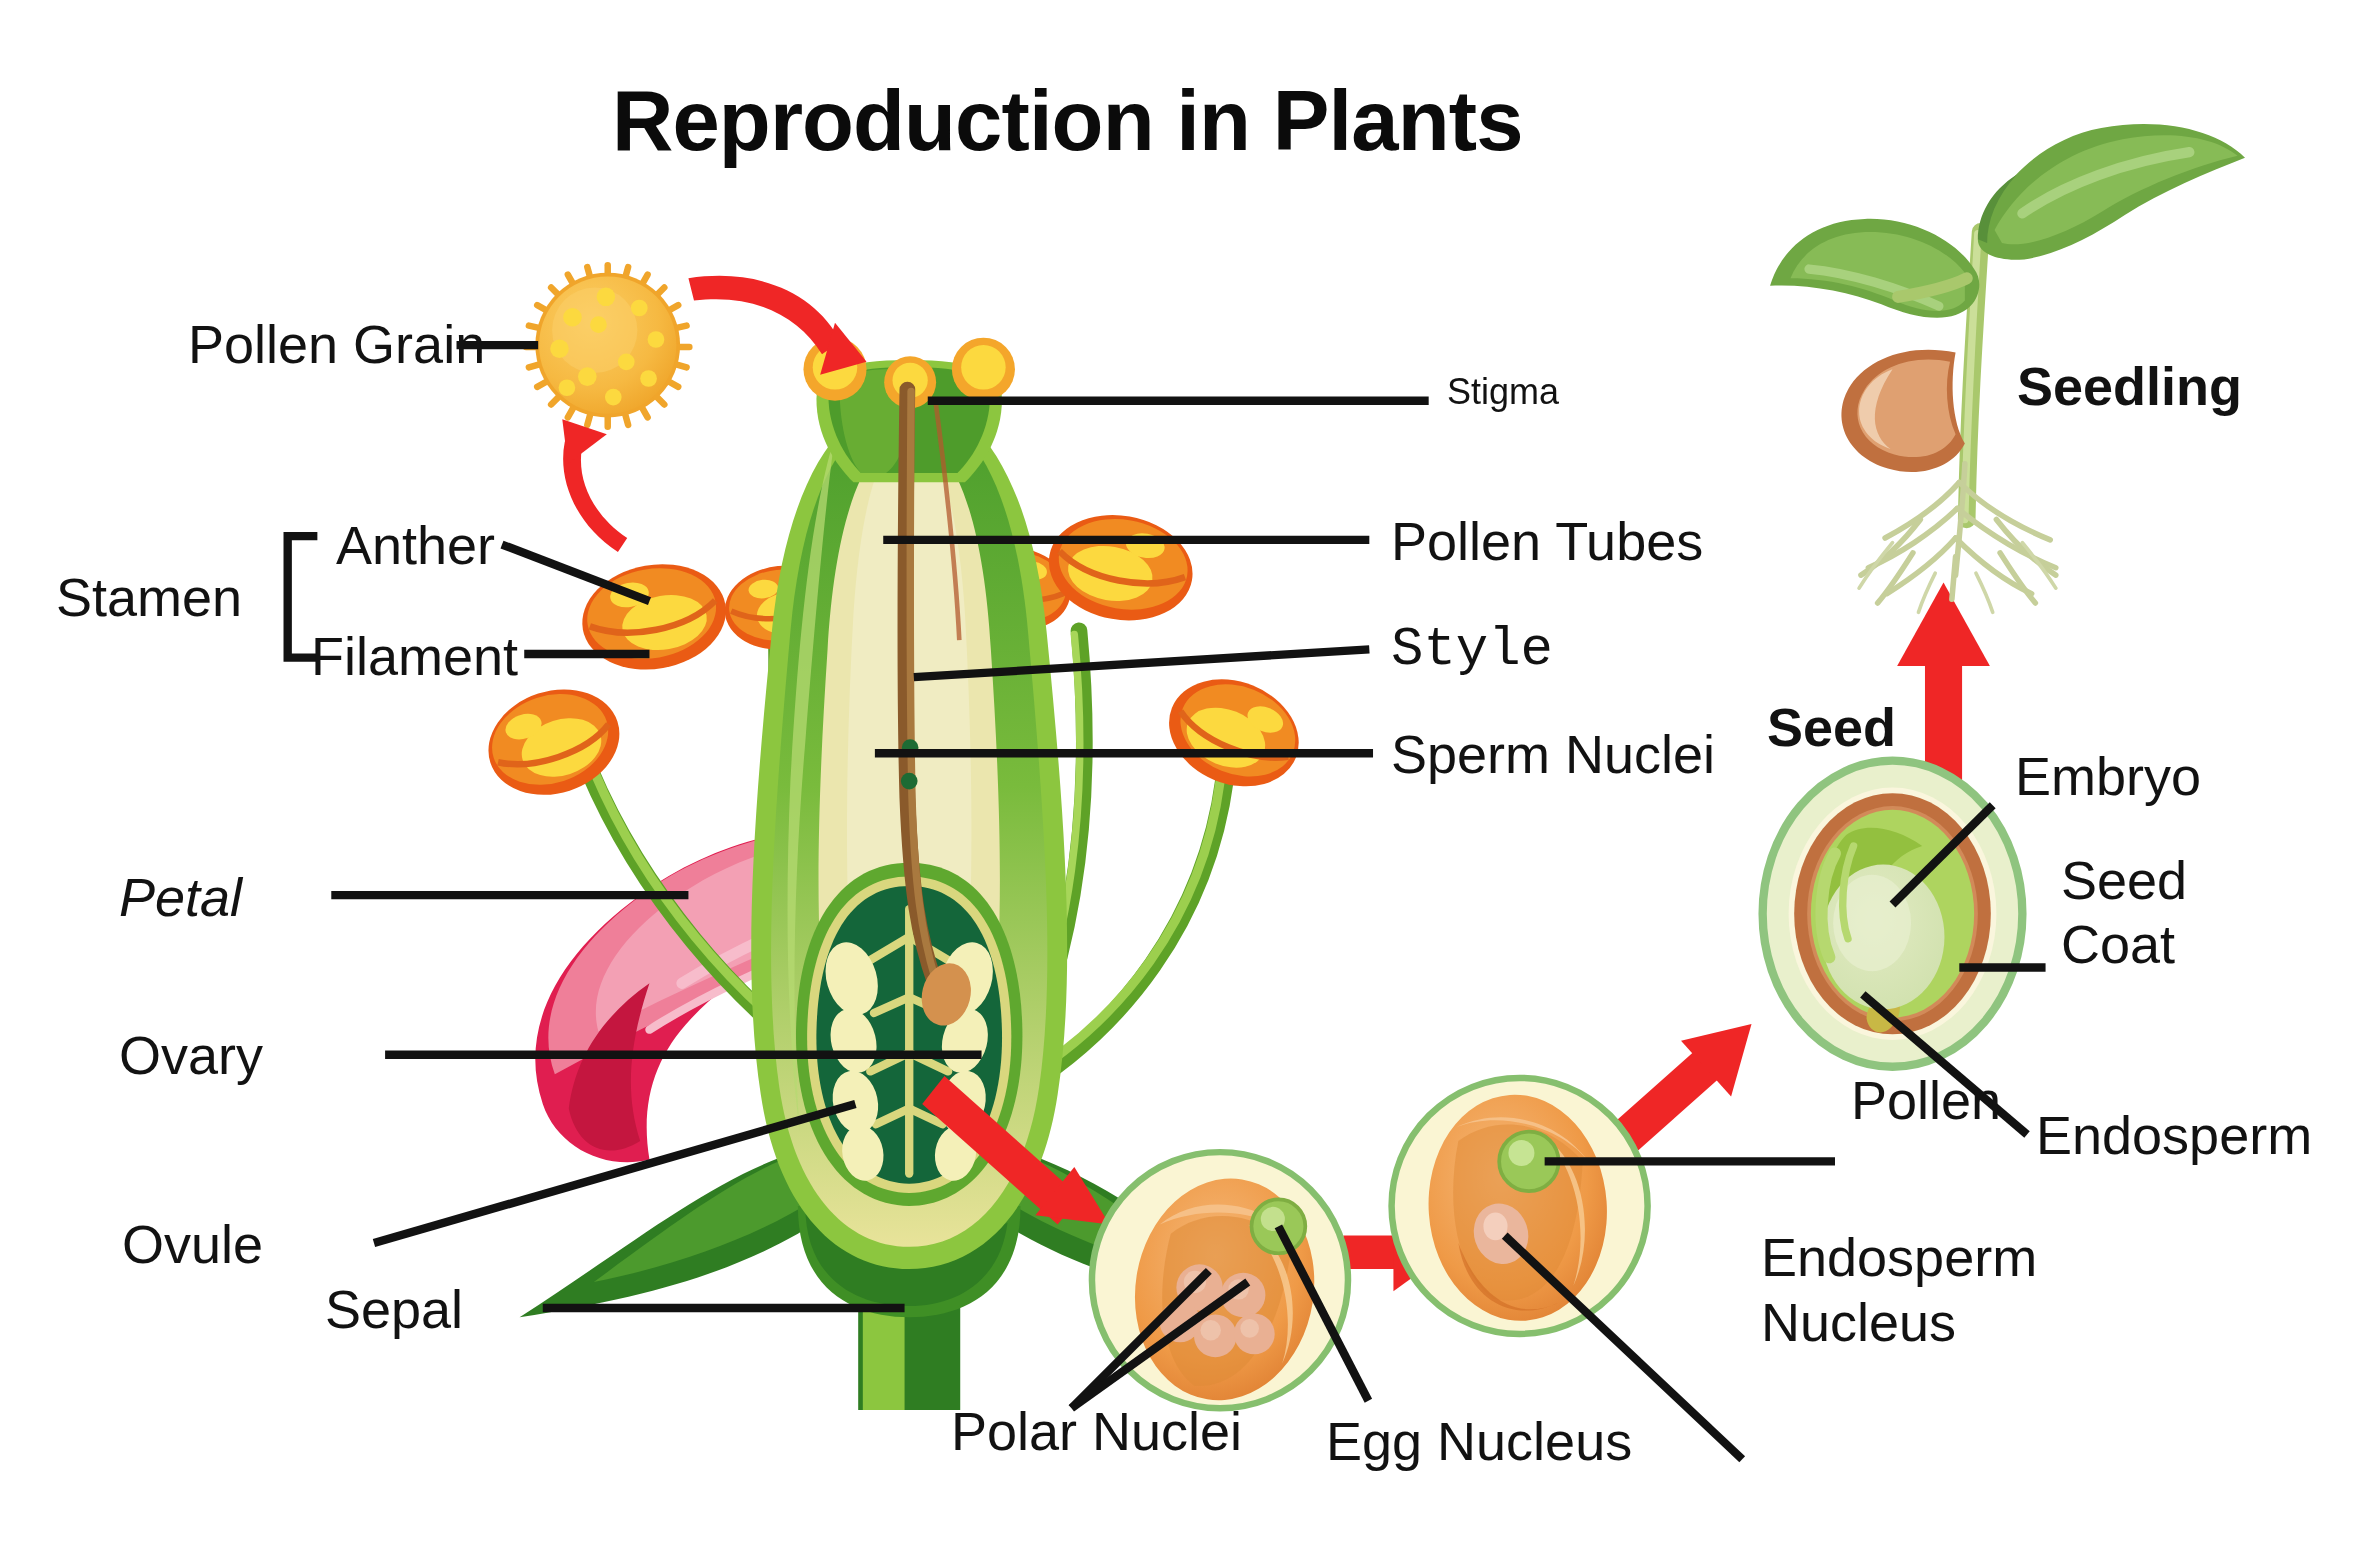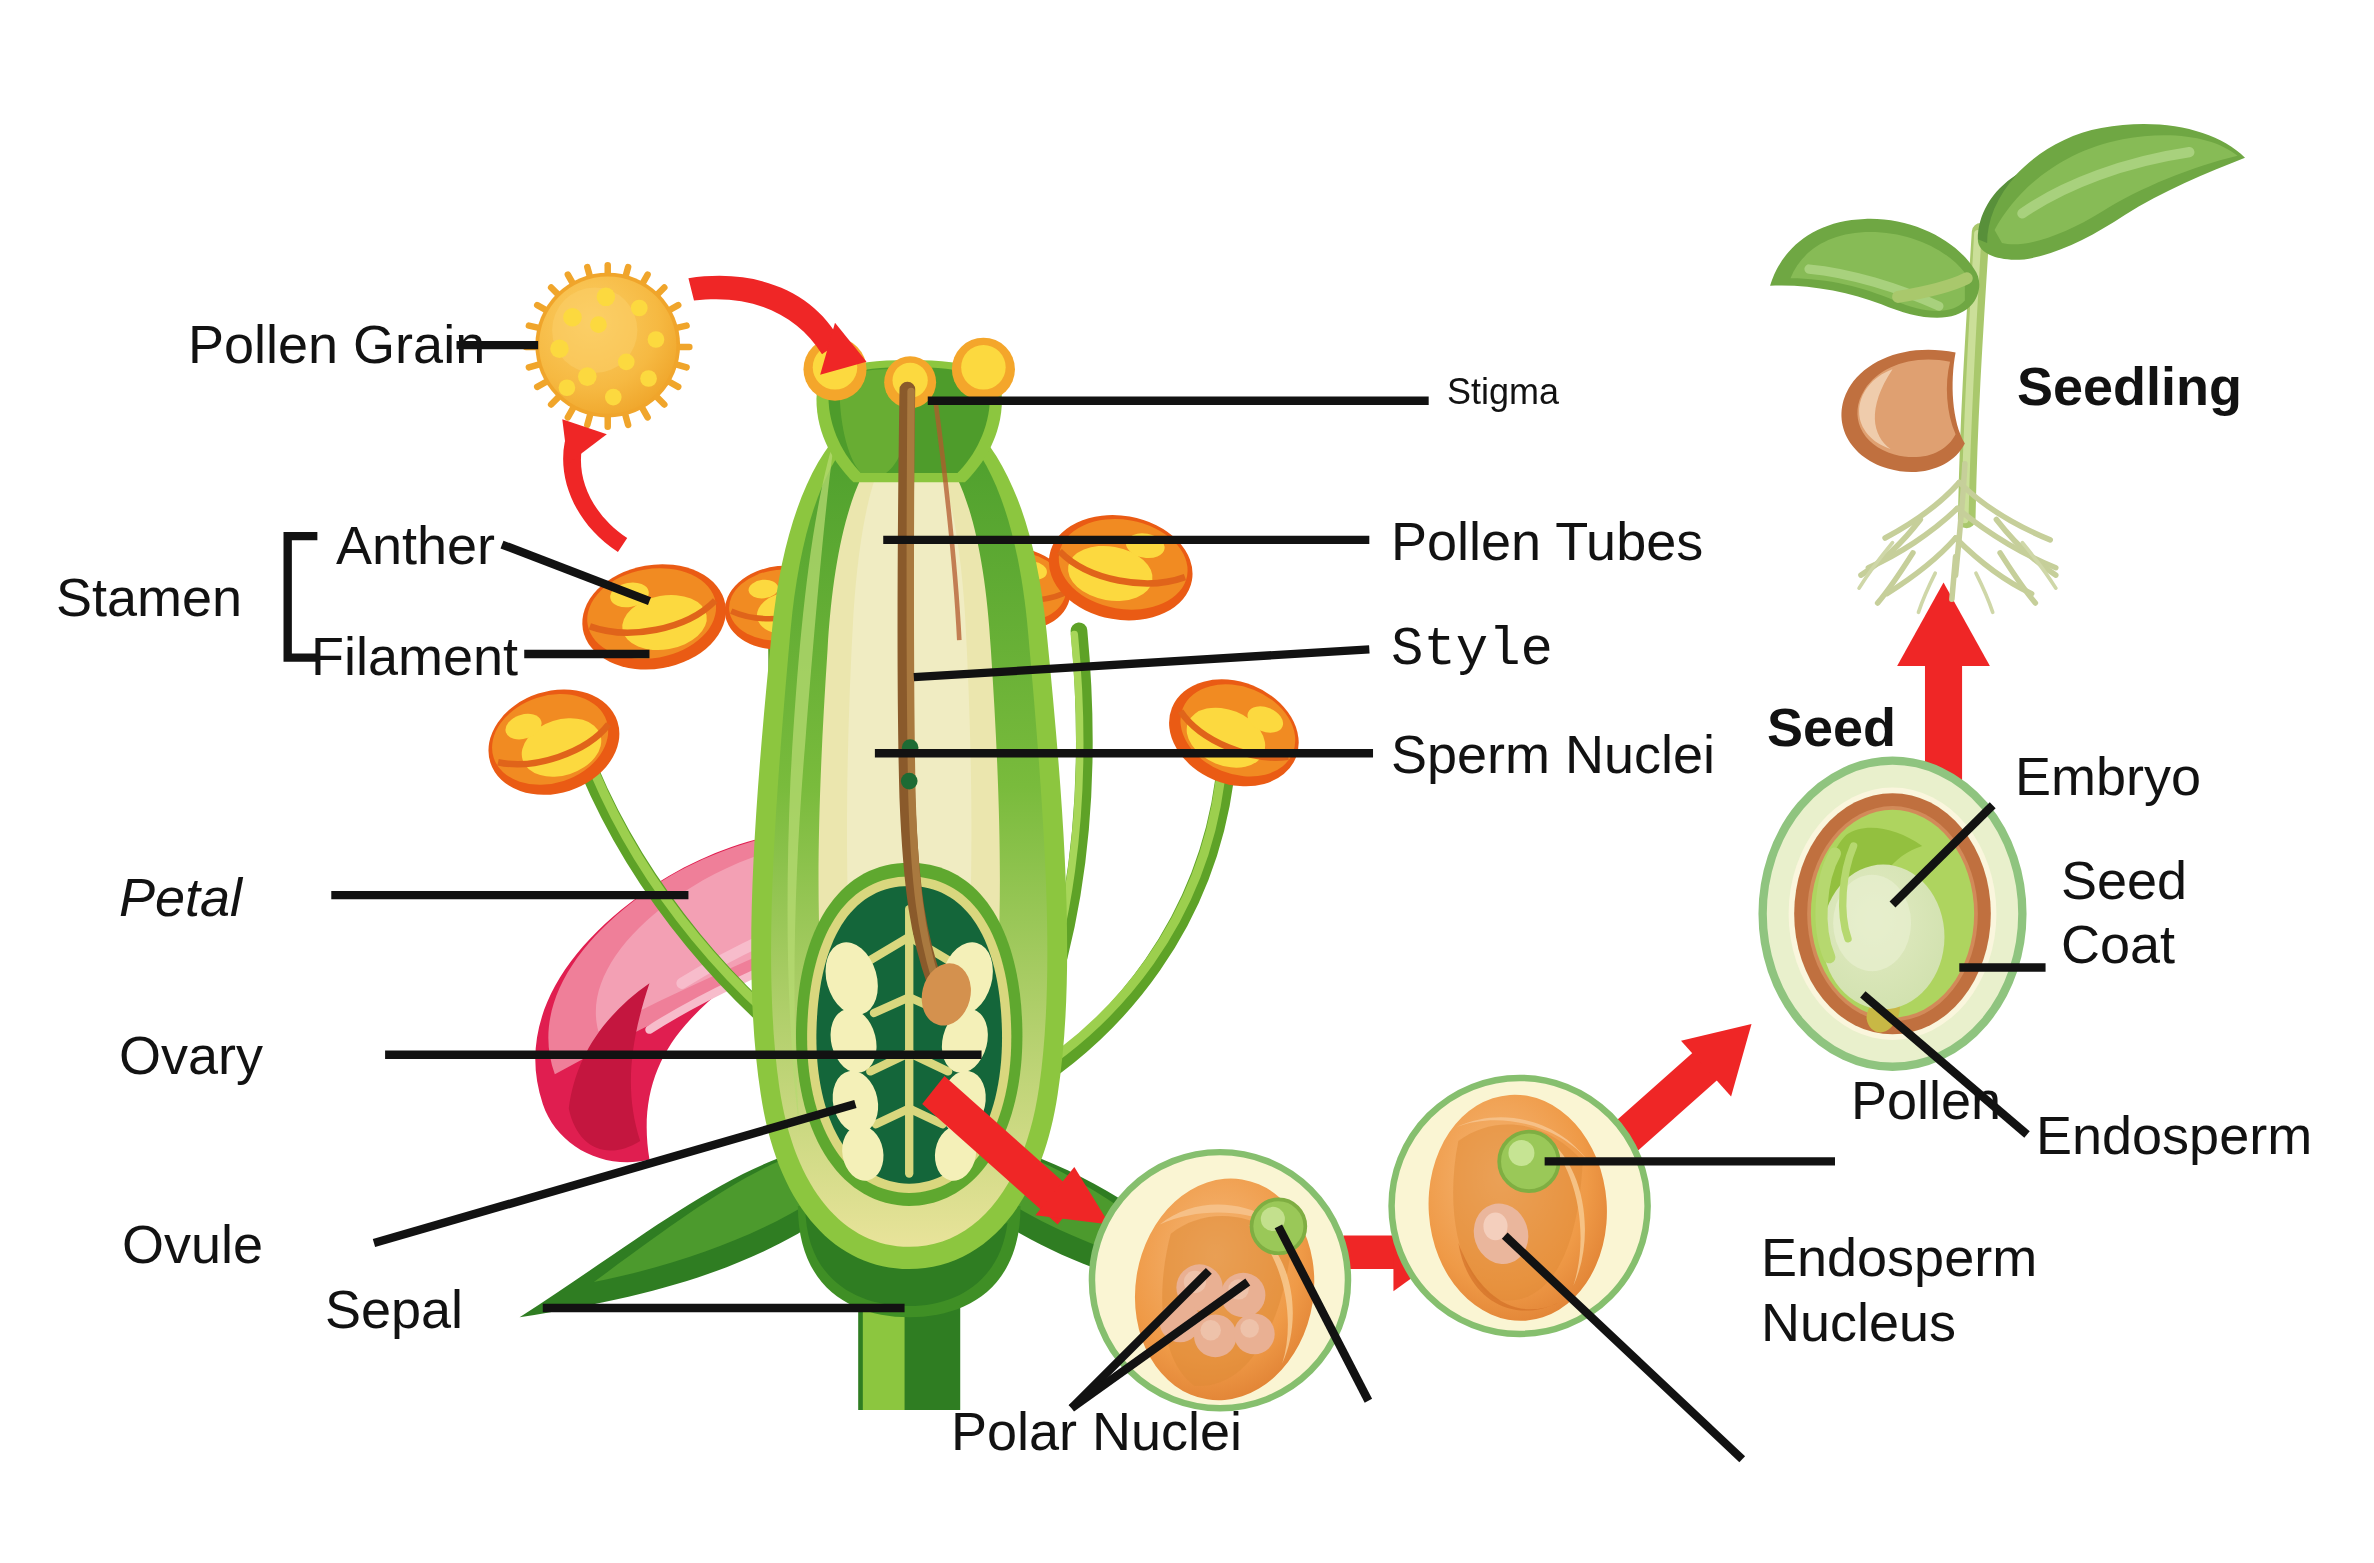--- a/index.html
+++ b/index.html
@@ -405,38 +405,40 @@
 
       <line x1="2008" y1="1072" x2="2185" y2="1223"></line>
     </g>
 
     <g stroke="#121212" stroke-width="9" fill="none">
       <path d="M342 578 L310 578 L310 709 L342 709"></path>
     </g>
 
   </svg>
 
+  <div class="ttl" style="left:612px;top:72px;font-size:85px;">Reproduction in Plants</div>
 
   <div class="lbl" style="left:188px;top:315px;font-size:54px;">Pollen Grain</div>
 
   <div class="lbl" style="left:56px;top:568px;font-size:54px;text-align:center;">Stamen</div>
   <div class="lbl" style="left:336px;top:516px;font-size:54px;">Anther</div>
   <div class="lbl" style="left:311px;top:627px;font-size:54px;">Filament</div>
 
   <div class="lbl" style="left:119px;top:868px;font-size:54px;font-style:italic;">Petal</div>
   <div class="lbl" style="left:119px;top:1026px;font-size:54px;">Ovary</div>
   <div class="lbl" style="left:122px;top:1215px;font-size:54px;">Ovule</div>
   <div class="lbl" style="left:325px;top:1280px;font-size:54px;">Sepal</div>
 
   <div class="lbl" style="left:1447px;top:373px;font-size:36px;">Stigma</div>
   <div class="lbl" style="left:1391px;top:512px;font-size:54px;">Pollen Tubes</div>
   <div class="lbl" style="left:1391px;top:621px;font-size:54px;font-family:Liberation Mono, monospace;">Style</div>
   <div class="lbl" style="left:1391px;top:725px;font-size:54px;">Sperm Nuclei</div>
 
   <div class="lbl" style="left:951px;top:1402px;font-size:54px;">Polar Nuclei</div>
+  <div class="lbl" style="left:1326px;top:1412px;font-size:54px;">Egg Nucleus</div>
 
   <div class="lbl" style="left:1851px;top:1071px;font-size:54px;">Pollen</div>
   <div class="lbl two" style="left:1761px;top:1229px;font-size:54px;">Endosperm</div>
   <div class="lbl two" style="left:1761px;top:1294px;font-size:54px;">Nucleus</div>
 
   <div class="lbl b" style="left:1767px;top:698px;font-size:54px;">Seed</div>
   <div class="lbl b" style="left:2017px;top:357px;font-size:54px;">Seedling</div>
 
   <div class="lbl" style="left:2015px;top:747px;font-size:54px;text-align:right;">Embryo</div>
   <div class="lbl two" style="left:2061px;top:852px;font-size:54px;">Seed</div>

